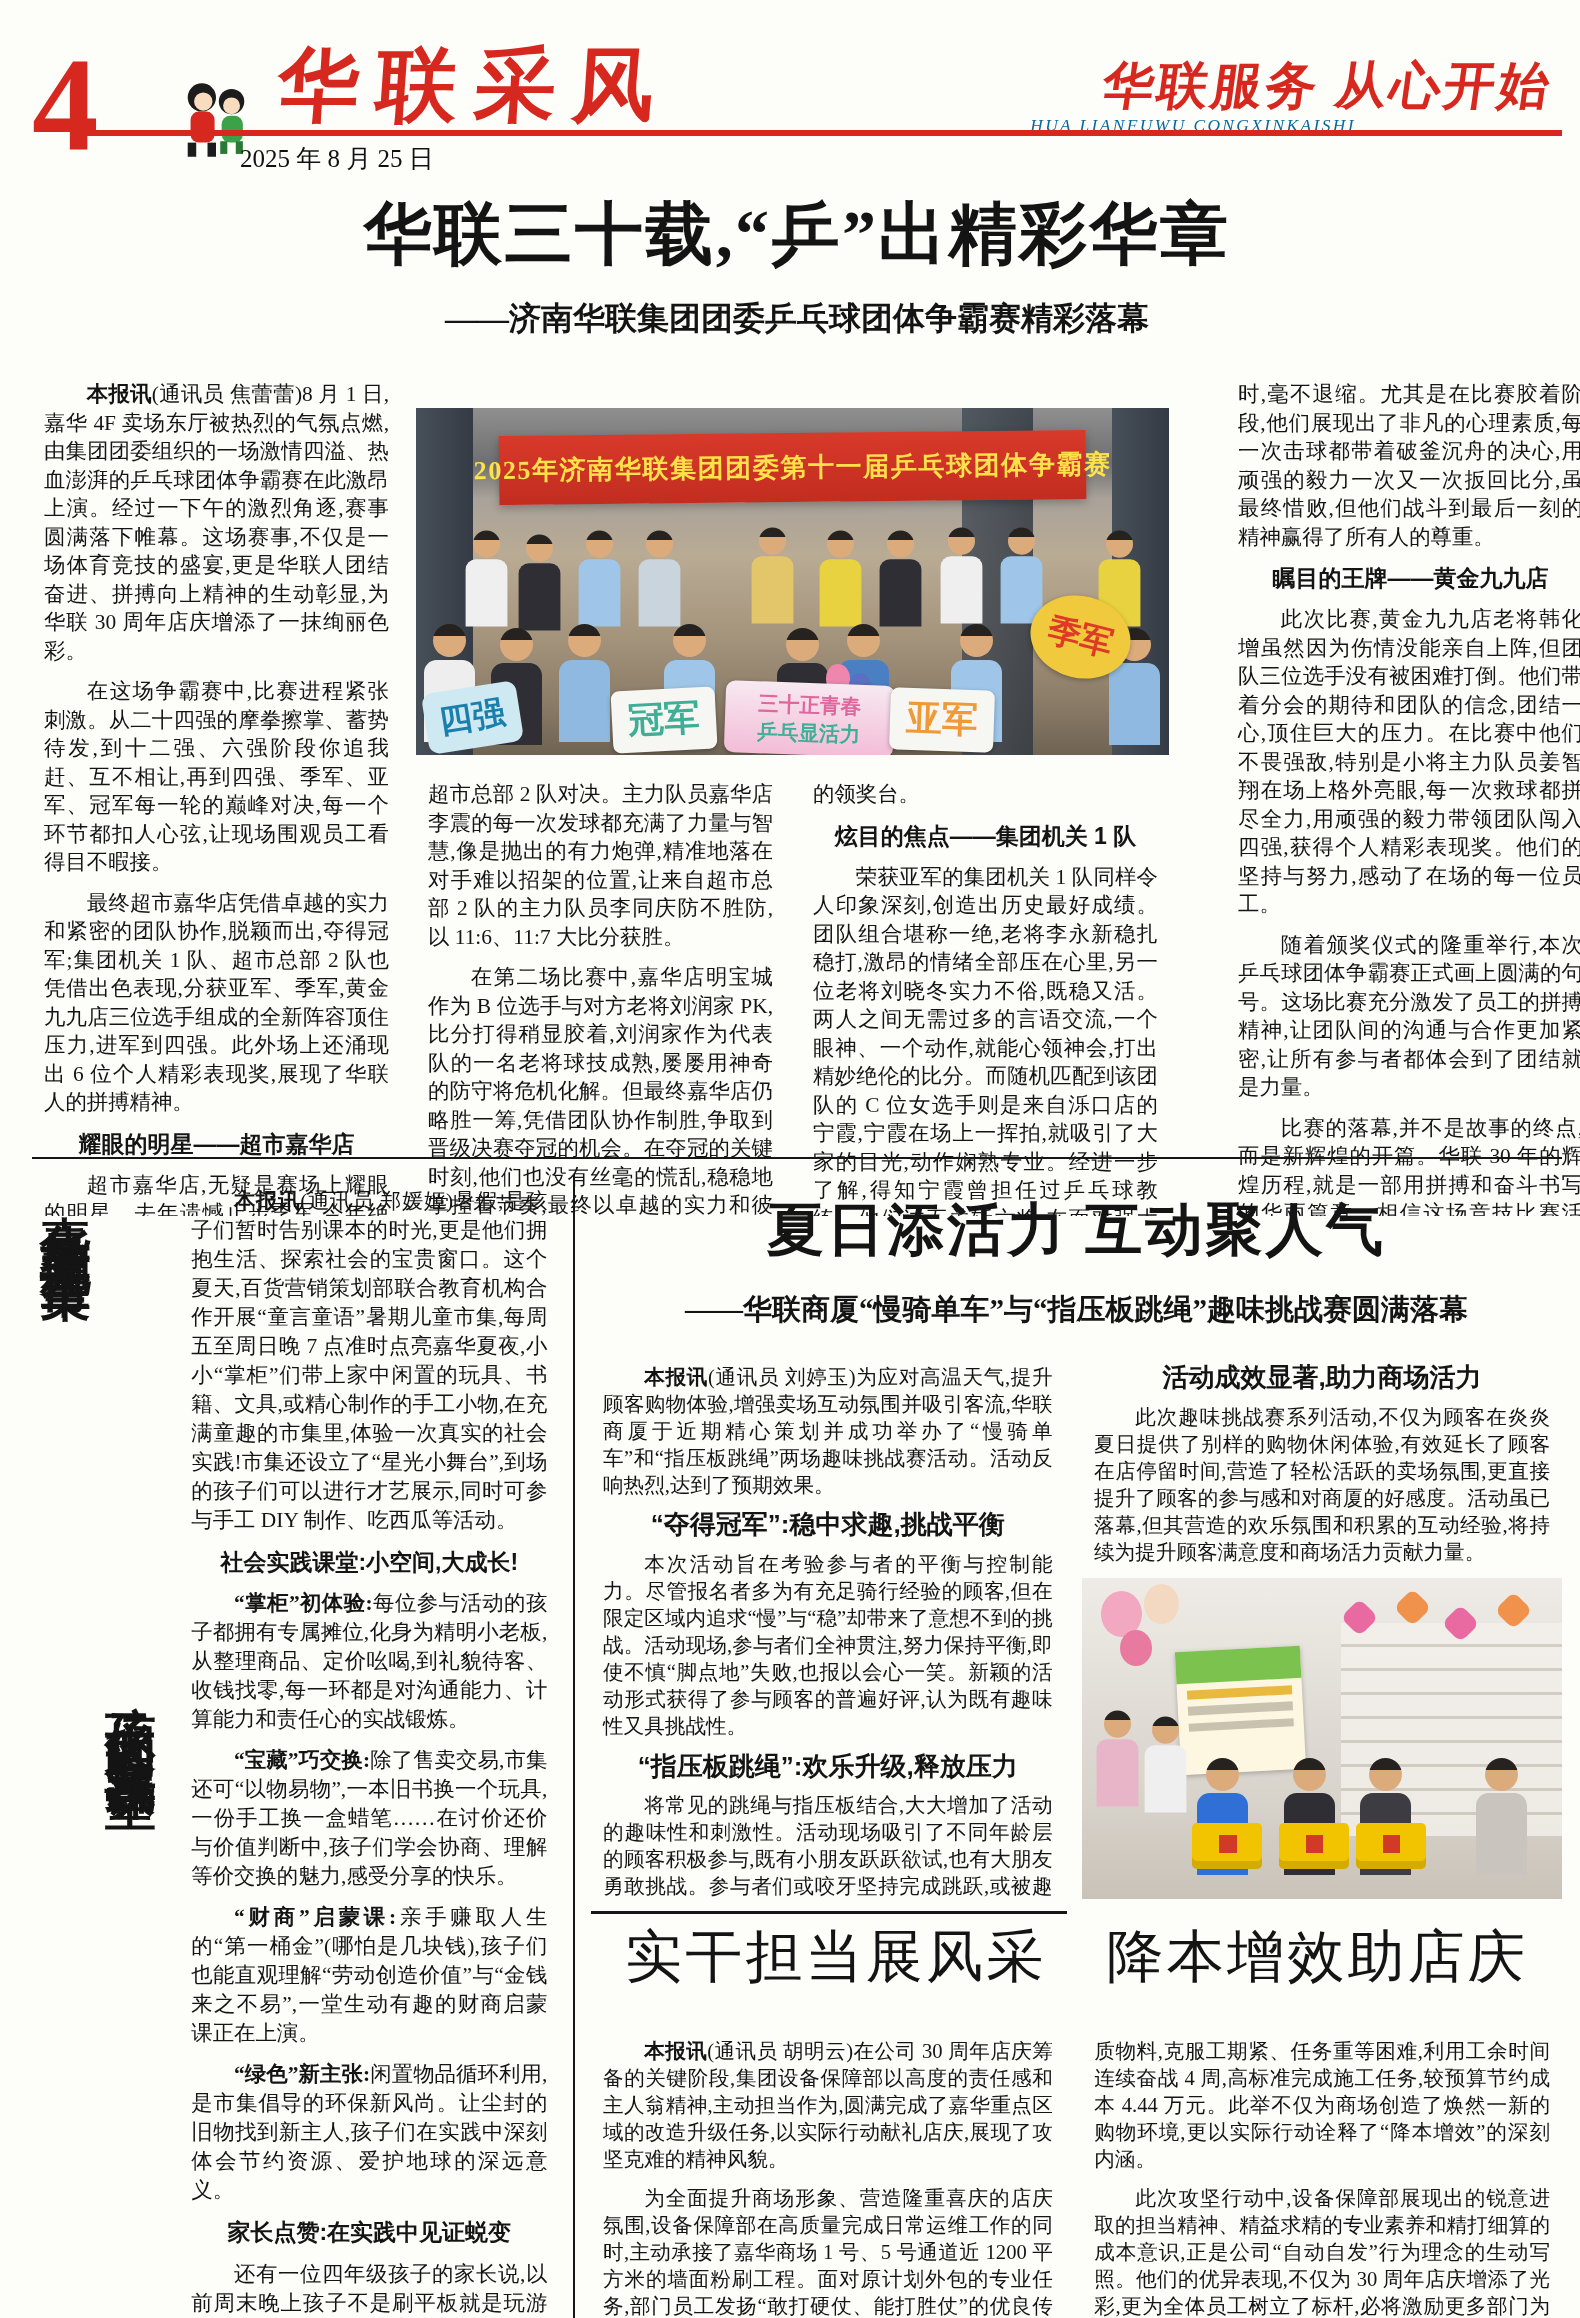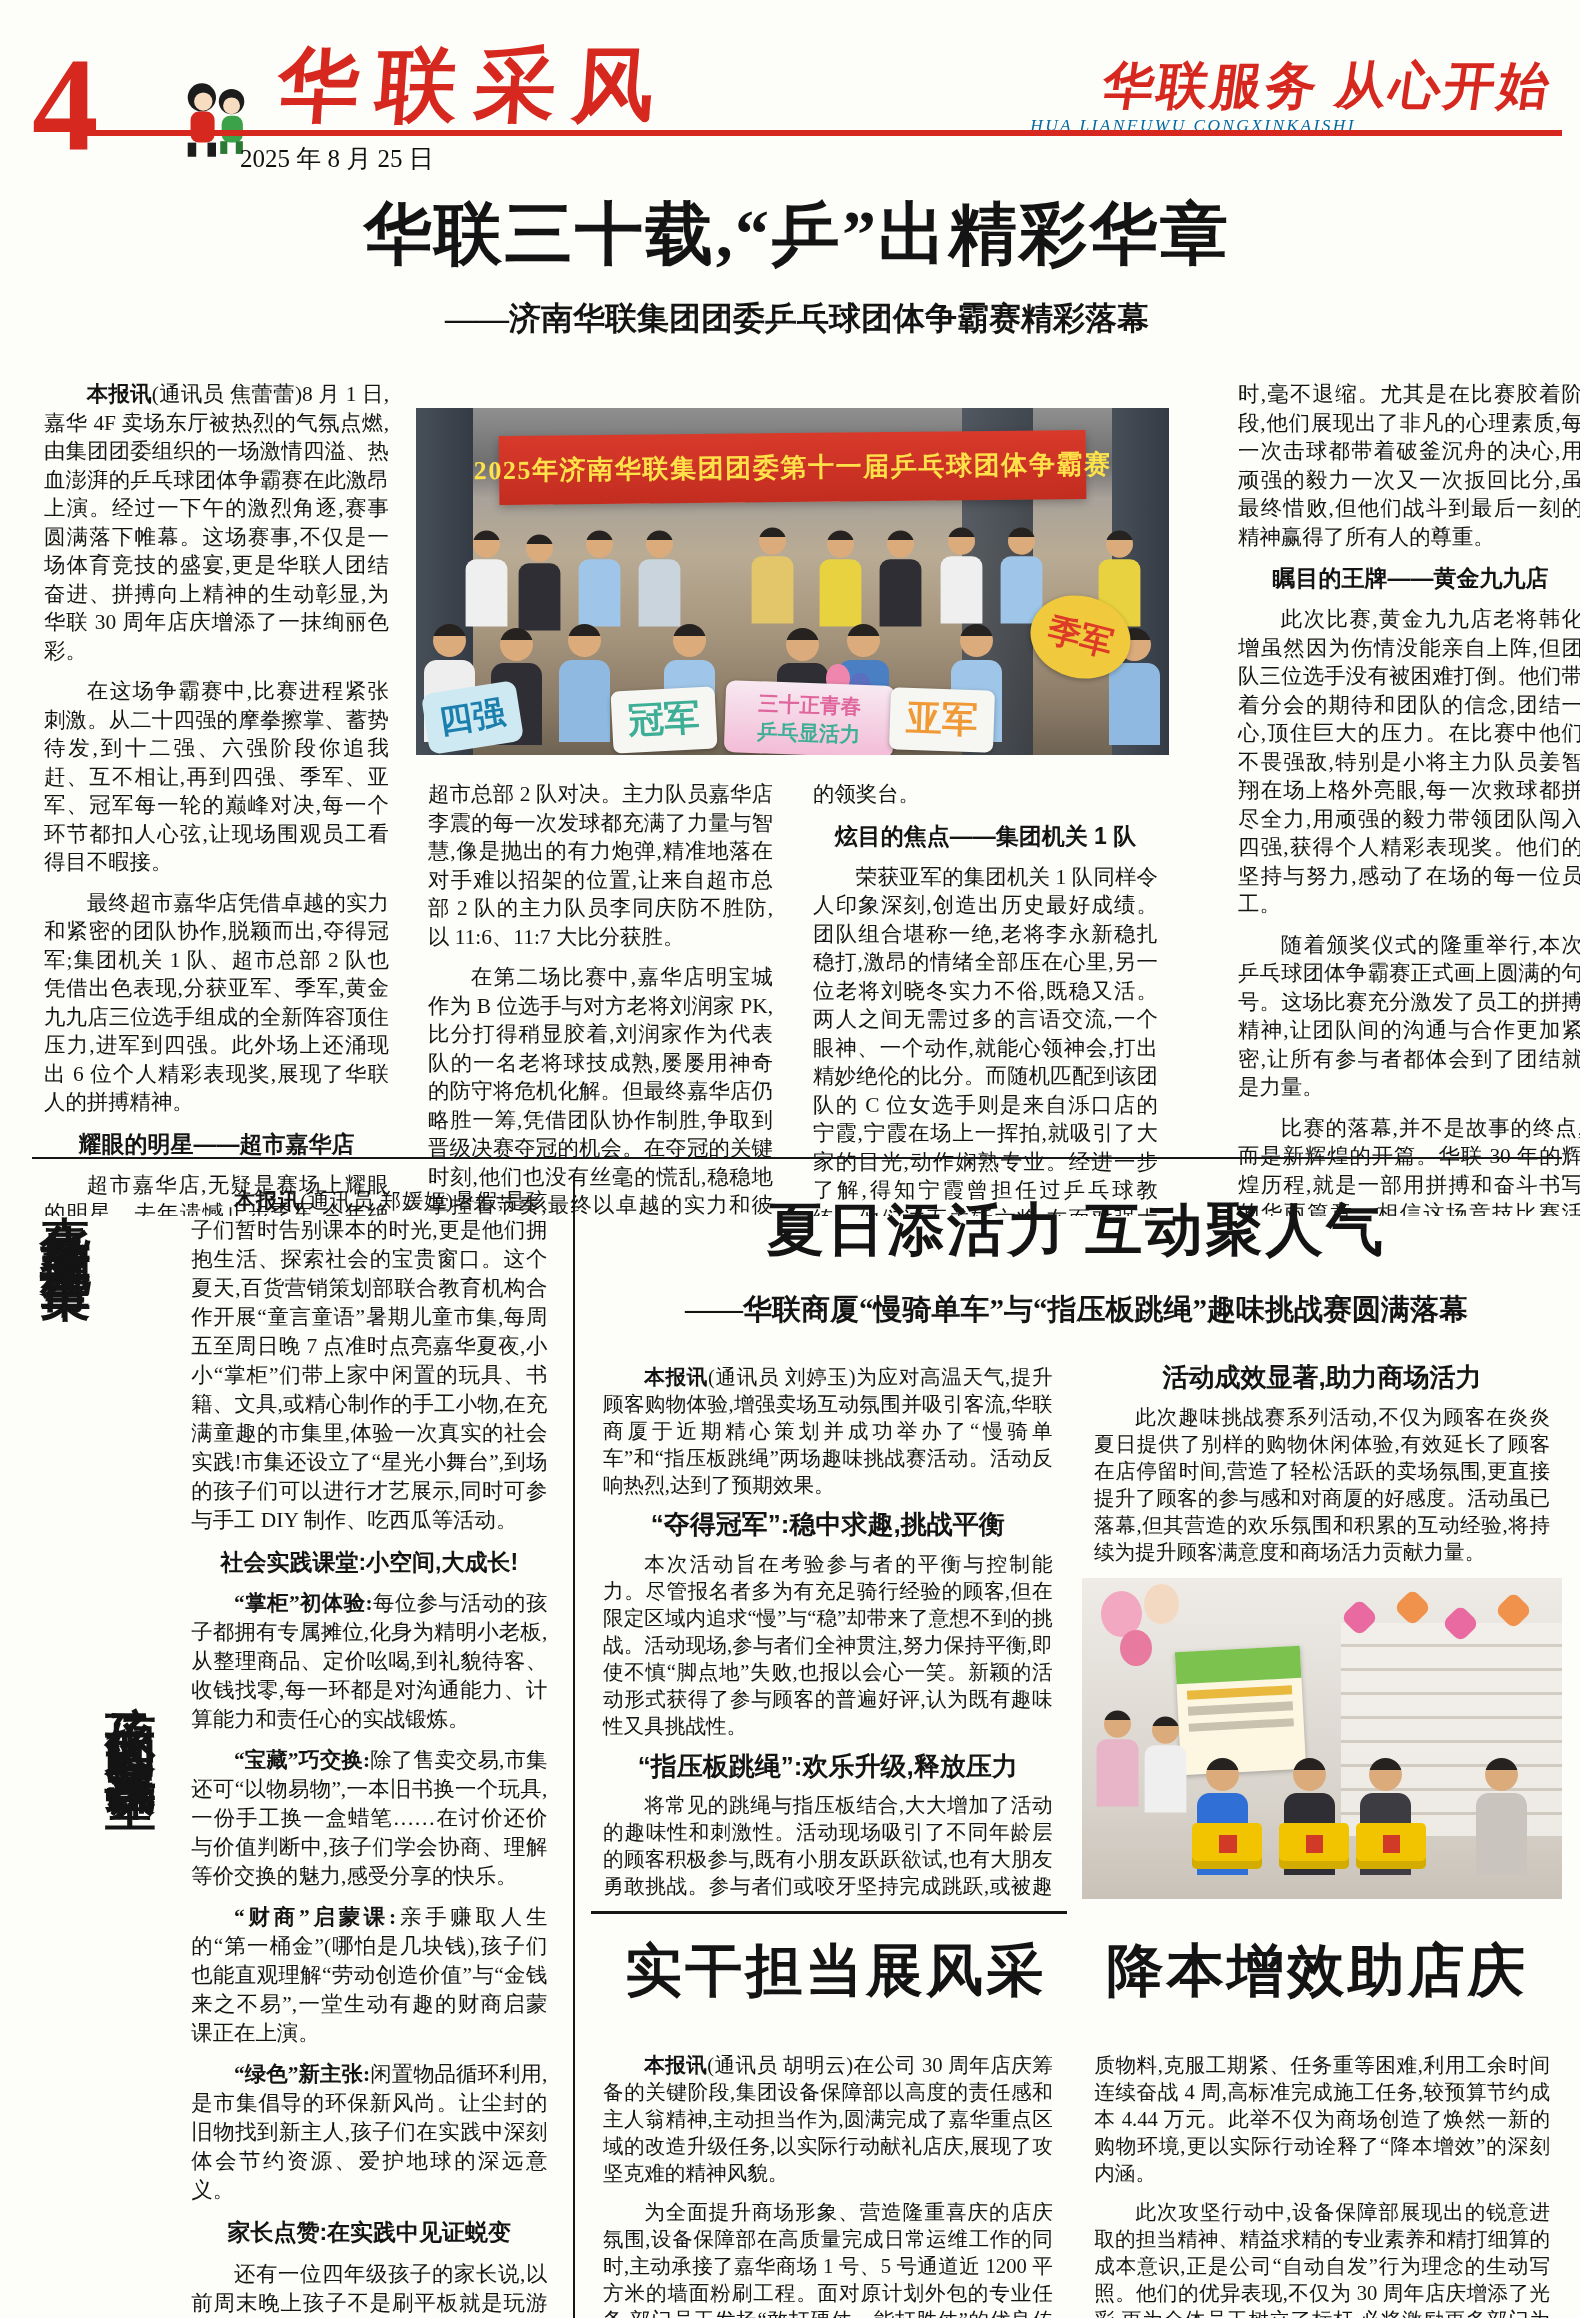--- a/index.html
+++ b/index.html
@@ -69,21 +69,21 @@
   .shelf{position:absolute;right:0;top:14%;width:46%;height:66%;
     background:repeating-linear-gradient(#f4f1ec 0 20.6px,#cfc8bd 20.6px 24px);opacity:.8;}
   .poster{position:absolute;left:20%;top:22%;width:26%;height:38%;background:#fdf7e2;transform:rotate(-3deg);box-shadow:0 1.6px 4.8px rgba(0,0,0,.25);}
   .poster .pt{height:26%;background:#7cc24f;}
   .poster .pl{height:7%;margin:6% 8% 0;background:#e8b93c;}
   .poster .pl.g{background:#c9c2ae;}
   .flower{position:absolute;width:27px;height:27px;border-radius:30%;transform:rotate(45deg);}
   .box{position:absolute;width:70px;height:46px;background:#f2c400;border-radius:4.8px;box-shadow:inset 0 -8px 0 rgba(0,0,0,.12);}
   .box::after{content:"";position:absolute;left:27px;top:12.7px;width:17.4px;height:17.4px;background:#d23a28;}
   .mid-rule{width:476px;height:2.4px;background:#161616;margin:12.7px 0 0;}
-  .a4-h1{margin:19px 0 0;text-align:center;font-size:57px;font-weight:bold;letter-spacing:3.2px;}
+  .a4-h1{margin:5px 0 0;text-align:center;font-size:57px;font-weight:normal;letter-spacing:3.2px;}
   .a4-cols{display:flex;gap:17.4px;margin-top:30px;height:320px;overflow:hidden;}
   .a4-colA{width:474px;} .a4-colB{width:480px;}
 </style>
 </head>
 <body>
 
 <div class="hdr">
   <div class="pagenum">4</div>
   <div class="mascots">
     <svg width="86" height="82" viewBox="0 0 60 58">

